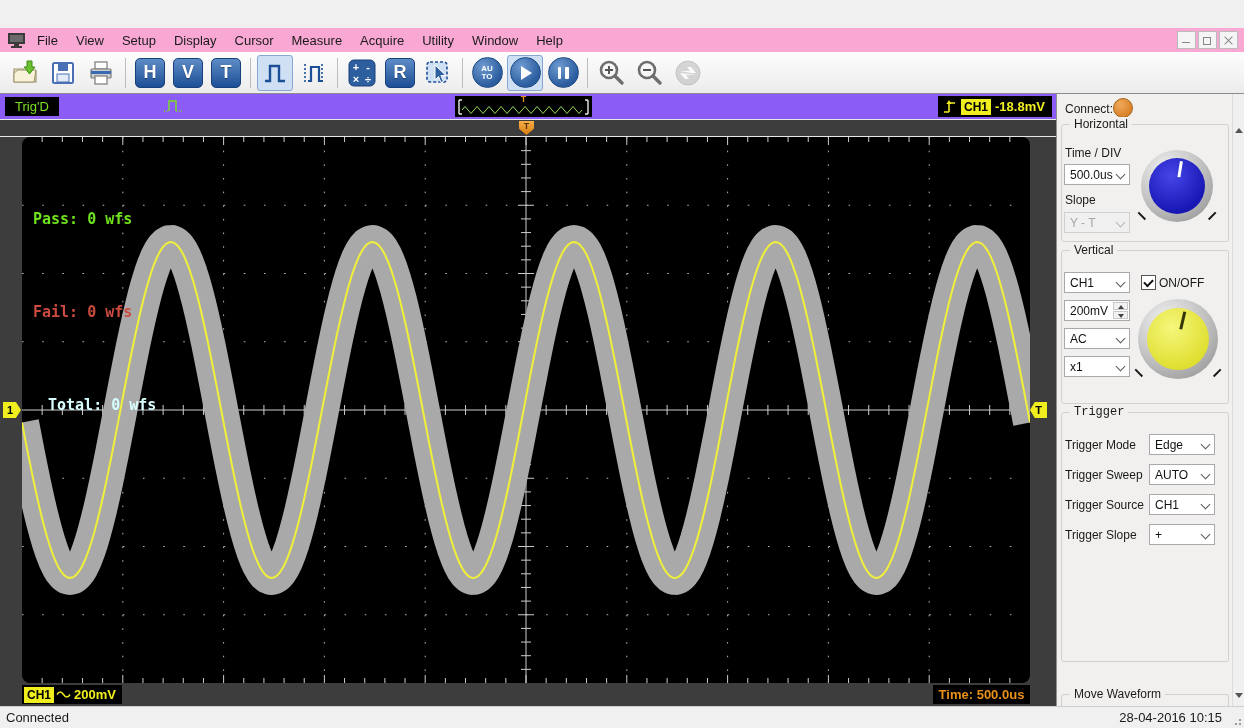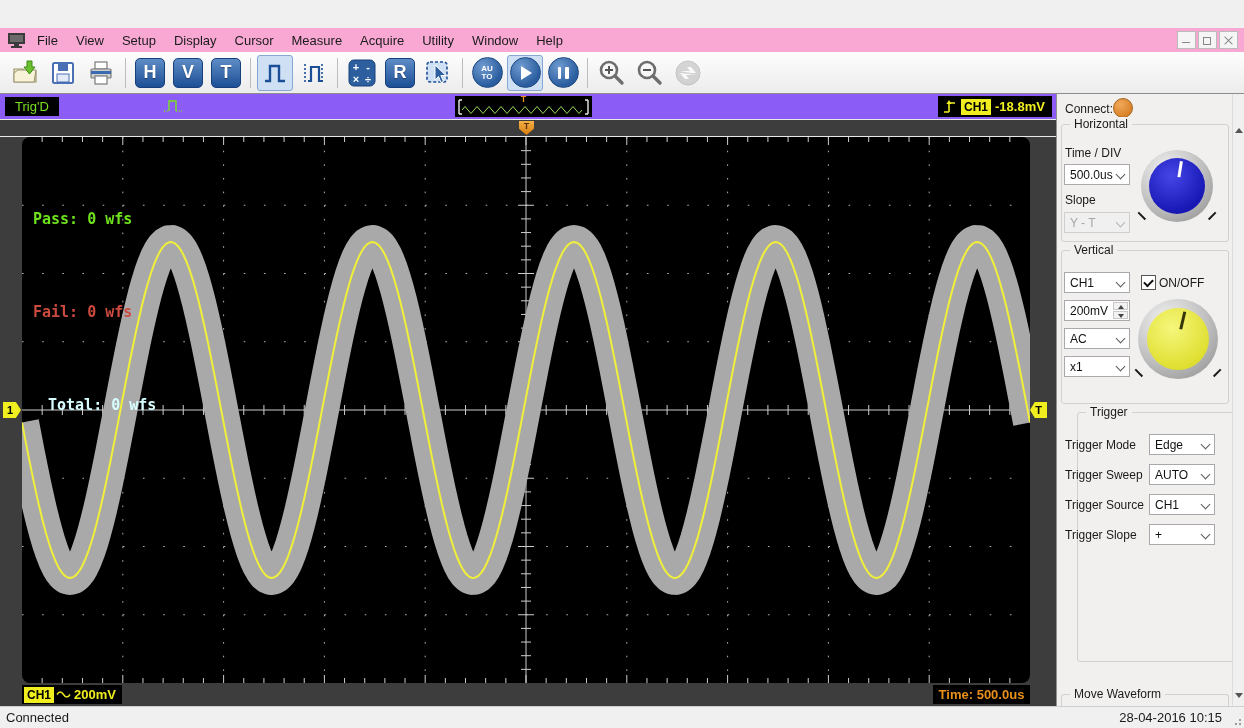--- a/index.html
+++ b/index.html
@@ -597,21 +597,21 @@
       <span class="combo-val">x1</span>
         <span class="combo-arrow"></span>
     </div>
     <div class="knob yellow" style="left:81px;top:205px;width:80px;height:80px;">
       <div class="knob-face"></div>
       <div class="knob-pointer" style="left:38.5px;top:12px;width:3px;height:18px;background:#35350a;transform-origin:1.5px 28px;transform:rotate(13deg);"></div>
       <i class="knob-tick bl"></i>
         <i class="knob-tick br"></i>
     </div>
 
-    <div class="groupbox" style="left:20px;top:318px;width:166px;height:248px;">
+    <div class="groupbox" style="left:4px;top:318px;width:166px;height:248px;font-family:Liberation Mono, monospace;">
       <span class="group-title">Trigger</span>
     </div>
     <span class="pnl-label" style="left:8px;top:344px;">Trigger Mode</span>
     <div class="combo" style="left:92px;top:340px;width:66px;">
       <span class="combo-val">Edge</span>
         <span class="combo-arrow"></span>
     </div>
     <span class="pnl-label" style="left:8px;top:374px;">Trigger Sweep</span>
     <div class="combo" style="left:92px;top:370px;width:66px;">
       <span class="combo-val">AUTO</span>

